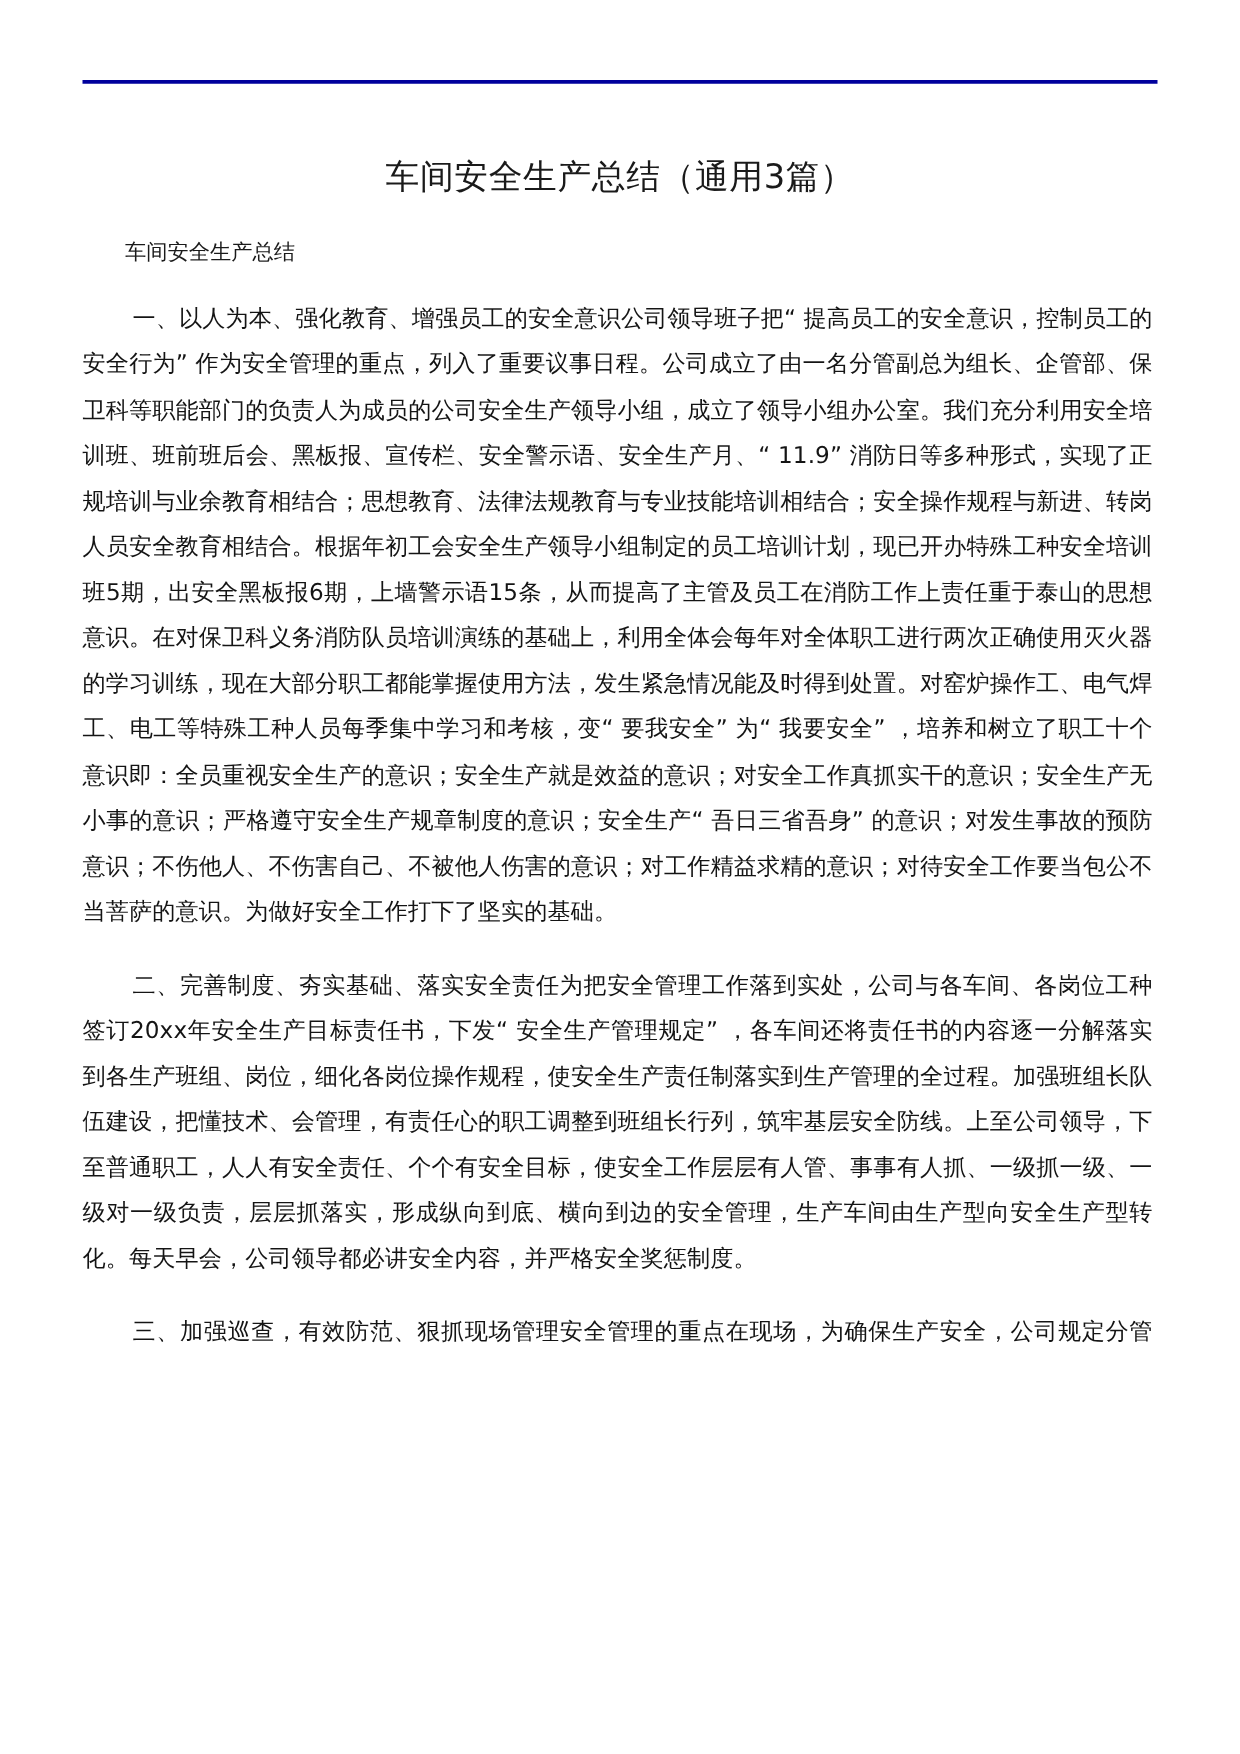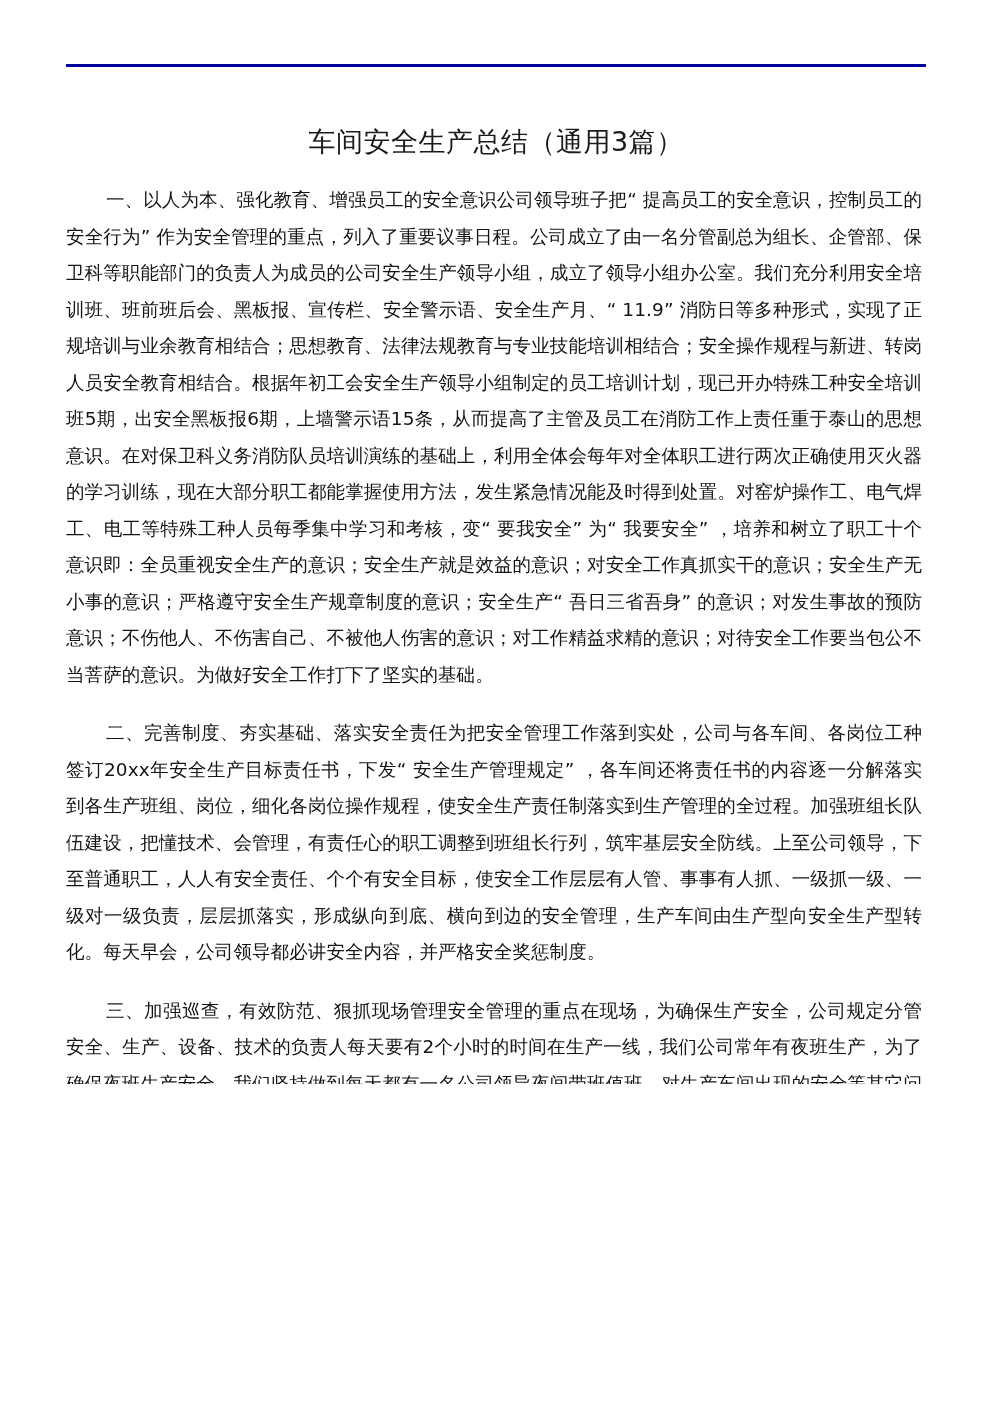--- a/index.html
+++ b/index.html
@@ -92,20 +92,21 @@
 
 <div class="page">
 
   <div class="header-rule"></div>
 
   <div class="content">
 
     <h1 class="doc-title">车间安全生产总结（通用3篇）</h1>
 
 
+    <div class="sub-title">车间安全生产总结</div>
 
     <p class="para">一、以人为本、强化教育、增强员工的安全意识公司领导班子把“ 提高员工的安全意识，控制员工的安全行为” 作为安全管理的重点，列入了重要议事日程。公司成立了由一名分管副总为组长、企管部、保卫科等职能部门的负责人为成员的公司安全生产领导小组，成立了领导小组办公室。我们充分利用安全培训班、班前班后会、黑板报、宣传栏、安全警示语、安全生产月、“ 11.9” 消防日等多种形式，实现了正规培训与业余教育相结合；思想教育、法律法规教育与专业技能培训相结合；安全操作规程与新进、转岗人员安全教育相结合。根据年初工会安全生产领导小组制定的员工培训计划，现已开办特殊工种安全培训班5期，出安全黑板报6期，上墙警示语15条，从而提高了主管及员工在消防工作上责任重于泰山的思想意识。在对保卫科义务消防队员培训演练的基础上，利用全体会每年对全体职工进行两次正确使用灭火器的学习训练，现在大部分职工都能掌握使用方法，发生紧急情况能及时得到处置。对窑炉操作工、电气焊工、电工等特殊工种人员每季集中学习和考核，变“ 要我安全” 为“ 我要安全” ，培养和树立了职工十个意识即：全员重视安全生产的意识；安全生产就是效益的意识；对安全工作真抓实干的意识；安全生产无小事的意识；严格遵守安全生产规章制度的意识；安全生产“ 吾日三省吾身” 的意识；对发生事故的预防意识；不伤他人、不伤害自己、不被他人伤害的意识；对工作精益求精的意识；对待安全工作要当包公不当菩萨的意识。为做好安全工作打下了坚实的基础。</p>
 
     <p class="para">二、完善制度、夯实基础、落实安全责任为把安全管理工作落到实处，公司与各车间、各岗位工种签订20xx年安全生产目标责任书，下发“ 安全生产管理规定” ，各车间还将责任书的内容逐一分解落实到各生产班组、岗位，细化各岗位操作规程，使安全生产责任制落实到生产管理的全过程。加强班组长队伍建设，把懂技术、会管理，有责任心的职工调整到班组长行列，筑牢基层安全防线。上至公司领导，下至普通职工，人人有安全责任、个个有安全目标，使安全工作层层有人管、事事有人抓、一级抓一级、一级对一级负责，层层抓落实，形成纵向到底、横向到边的安全管理，生产车间由生产型向安全生产型转化。每天早会，公司领导都必讲安全内容，并严格安全奖惩制度。</p>
 
     <p class="para">三、加强巡查，有效防范、狠抓现场管理安全管理的重点在现场，为确保生产安全，公司规定分管安全、生产、设备、技术的负责人每天要有2个小时的时间在生产一线，我们公司常年有夜班生产，为了确保夜班生产安全，我们坚持做到每天都有一名公司领导夜间带班值班，对生产车间出现的安全等其它问题，及时进行解决，从而消除了生产的不安全因素。有一天晚上，一位值班经理在查夜时，听到原料车间设备运转声音不对，便仔细查看，发现是由于机器运转时间过长，造成超负荷，他立即叫来值班人员停机，避免了机器的损坏与事故的发生，并对值班人员进行了严肃的批评。公司领导经常深入现场检查安全工作，找出安全管理中的薄弱环节、设备隐患和操作过程中的危险点，真正把问题解决在现场，把隐患消除在现场，较好地解决了安全中“ 严格不起来，落实不下去” 的问题。严格安全检查制度，狠抓隐患的排查与治理，采</p>
 
   </div>
 
   <div class="footer-rule"></div>

